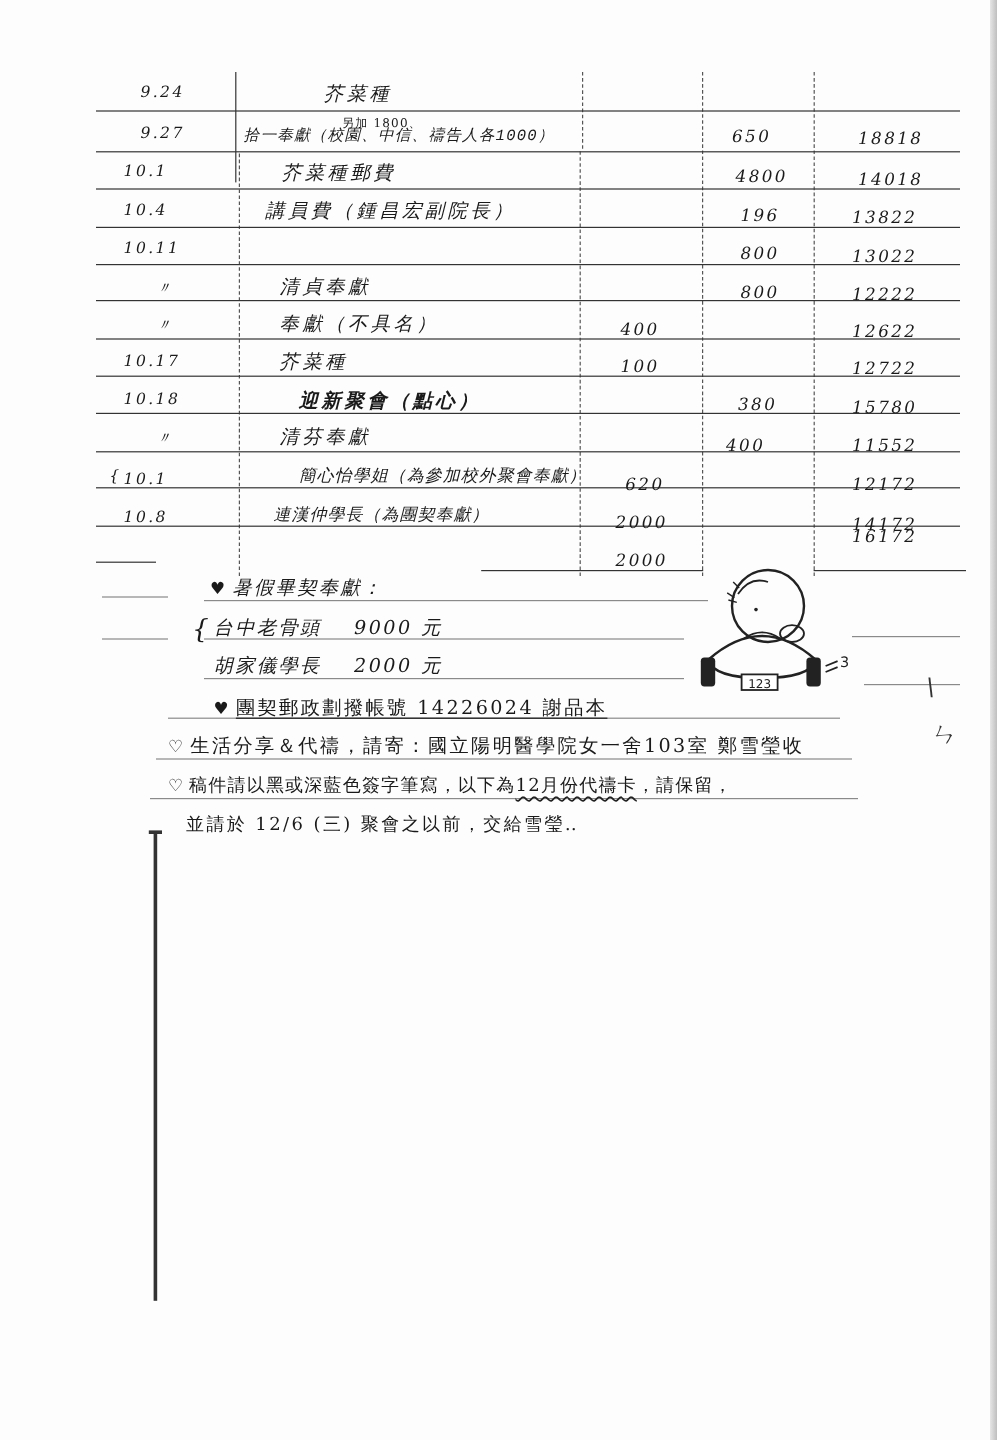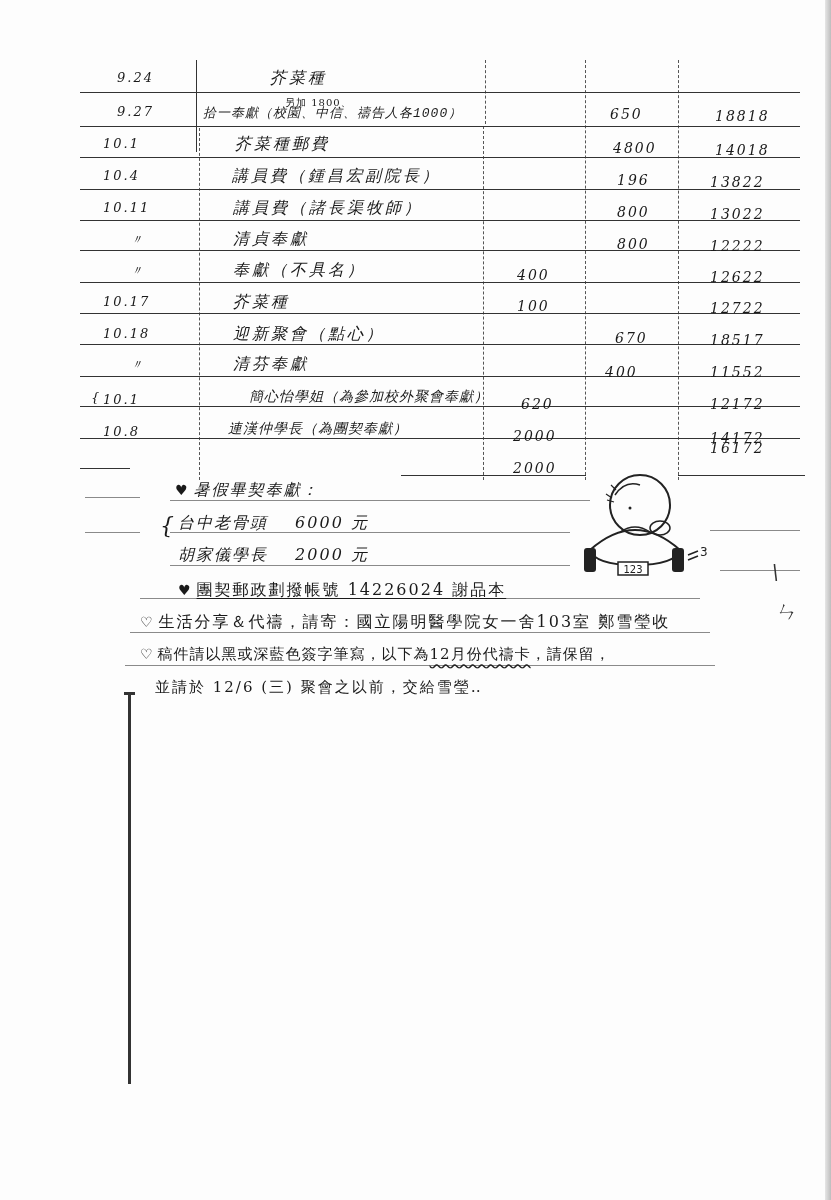--- a/index.html
+++ b/index.html
@@ -80,46 +80,45 @@
   <div class="cell desc" style="left:118px; top:44px; font-size:13px; letter-spacing:1px;font-family:Liberation Mono, monospace;">拾一奉獻（校園、中信、禱告人各1000）</div>
   <div class="cell num" style="left:528px; top:44px;">4800</div>
   <div class="cell num" style="left:630px; top:46px;">14018</div>
 
   <div class="cell date" style="left:18px; top:76px;">10.1</div>
   <div class="cell desc" style="left:150px; top:74px;">芥菜種郵費</div>
   <div class="cell num" style="left:532px; top:76px;">196</div>
   <div class="cell num" style="left:625px; top:78px;">13822</div>
 
   <div class="cell date" style="left:18px; top:108px;">10.4</div>
-  <div class="cell desc" style="left:147px; top:106px;text-align:center;">講員費（鍾昌宏副院長）</div>
+  <div class="cell desc" style="left:136px; top:106px;text-align:center;">講員費（鍾昌宏副院長）</div>
   <div class="cell num" style="left:532px; top:108px;">800</div>
   <div class="cell num" style="left:625px; top:110px;">13022</div>
 
   <div class="cell date" style="left:18px; top:140px;">10.11</div>
-  <div class="cell desc" style="left:148px; top:138px;">講員費（諸長渠牧師）</div>
   <div class="cell num" style="left:532px; top:140px;">800</div>
   <div class="cell num" style="left:625px; top:142px;">12222</div>
 
   <div class="cell date" style="left:45px; top:171px;">〃</div>
   <div class="cell desc" style="left:148px; top:169px;">清貞奉獻</div>
   <div class="cell num" style="left:432px; top:171px;">400</div>
   <div class="cell num" style="left:625px; top:173px;">12622</div>
 
   <div class="cell date" style="left:45px; top:202px;">〃</div>
   <div class="cell desc" style="left:148px; top:200px;">奉獻（不具名）</div>
   <div class="cell num" style="left:432px; top:202px;">100</div>
   <div class="cell num" style="left:625px; top:204px;">12722</div>
 
   <div class="cell date" style="left:18px; top:234px;">10.17</div>
   <div class="cell desc" style="left:148px; top:232px;">芥菜種</div>
-  <div class="cell num" style="left:530px; top:234px;">670</div>
-  <div class="cell num" style="left:625px; top:236px;">18517</div>
+  <div class="cell num" style="left:530px; top:234px;">380</div>
+  <div class="cell num" style="left:625px; top:236px;">15780</div>
 
   <div class="cell date" style="left:18px; top:266px;">10.18</div>
-  <div class="cell desc" style="left:148px; top:264px;">迎新聚會（點心）</div>
+  <div class="cell desc" style="left:164px; top:264px;font-weight:bold;">迎新聚會（點心）</div>
   <div class="cell num" style="left:520px; top:268px;">400</div>
   <div class="cell num" style="left:625px; top:268px;text-align:right;">11552</div>
 
   <div class="cell date" style="left:45px; top:296px;">〃</div>
   <div class="cell desc" style="left:148px; top:294px;">清芬奉獻</div>
   <div class="cell num" style="left:436px; top:300px;">620</div>
   <div class="cell num" style="left:625px; top:300px;">12172</div>
 
   <div class="cell date" style="left:6px; top:330px;">{</div>
   <div class="cell date" style="left:18px; top:332px;">10.1</div>
@@ -144,21 +143,21 @@
 <div class="guide" style="left:130px; top:632px; width:580px;"></div>
 <div class="guide" style="left:125px; top:665px; width:590px;"></div>
 
 <div class="notes">
   <div class="note light" style="left:175px; top:480px;text-align:center;">
     <span class="heart">♥</span><span>暑假畢契奉獻：</span>
   </div>
   <div class="note light" style="left:160px; top:513px; font-size:22px; font-weight:normal;">{</div>
   <div class="note light" style="left:178px; top:513px;">
     <span>台中老骨頭</span>
-    <span style="margin-left:20px;">6000 元</span>
+    <span style="margin-left:20px;">9000 元</span>
   </div>
   <div class="note light" style="left:178px; top:545px;">
     <span>胡家儀學長</span>
     <span style="margin-left:20px;">2000 元</span>
   </div>
   <div class="note" style="left:178px; top:580px;">
     <span class="heart">♥</span><span class="uline">團契郵政劃撥帳號 14226024 謝品本</span>
   </div>
   <div class="note" style="left:140px; top:612px;">
     <span class="heart">♡</span><span>生活分享＆代禱，請寄：國立陽明醫學院女一舍103室 鄭雪瑩收</span>

